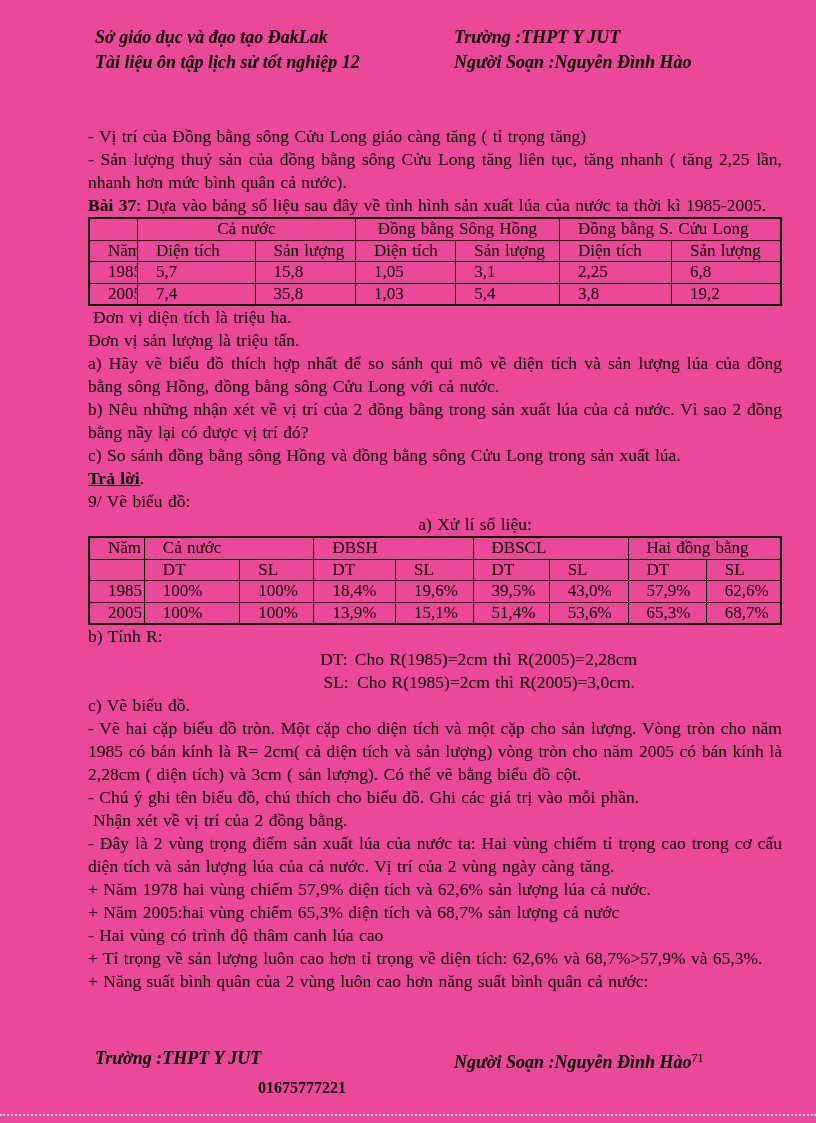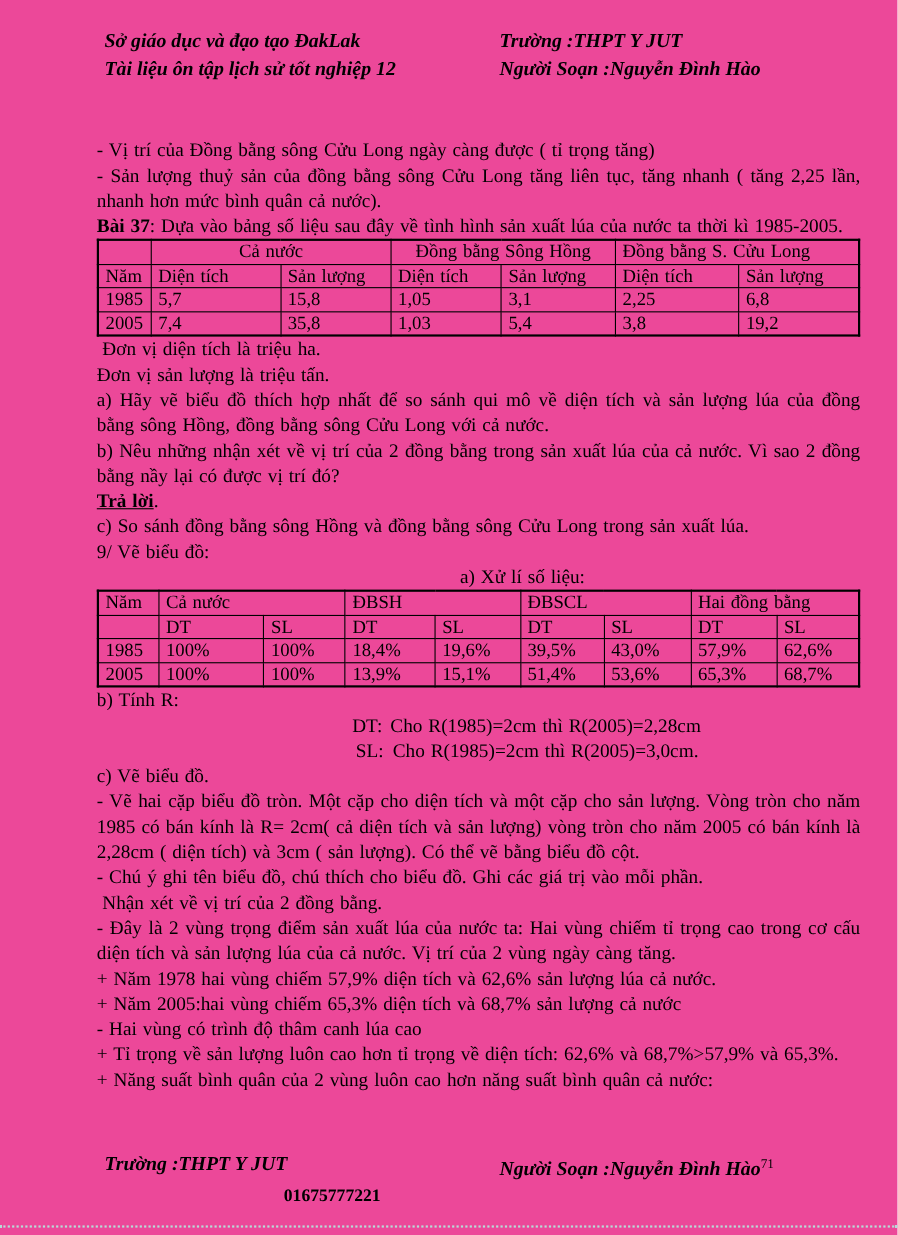--- a/index.html
+++ b/index.html
@@ -36,21 +36,21 @@
     border-collapse:collapse;
     width:100%;
     font-size:17px;
     table-layout:fixed;
     border:2px solid #000;
   }
   th,td{
     border:1px solid #000;
     font-weight:normal;
     text-align:left;
-    padding:0 6px;
+    padding:0 18px;
     height:20.5px;
     line-height:20px;
     overflow:hidden;
     white-space:nowrap;
   }
   .ctr{text-align:center;}
   
   .doc-footer{
     position:absolute;
     left:88px;right:34px;top:1046px;
@@ -77,21 +77,21 @@
       <div>Tài liệu ôn tập lịch  sử tốt nghiệp 12</div>
     </div>
     <div class="h-right">
       <div>Trường :THPT Y JUT</div>
       <div>Người Soạn :Nguyễn Đình Hào</div>
     </div>
   </div>
 
   <div class="doc-body">
 
-    <p class="just">- Vị trí của Đồng bằng sông Cửu Long ngày càng được ( tỉ trọng tăng)</p>
+    <p class="just">- Vị trí của Đồng bằng sông Cửu Long giáo càng tăng ( tỉ trọng tăng)</p>
     <p class="just">- Sản lượng thuỷ sản của đồng bằng sông Cửu Long tăng liên tục, tăng nhanh ( tăng 2,25 lần, nhanh hơn mức bình quân cả nước).</p>
     <p class="just"><span class="bold">Bài 37</span><span>: Dựa vào bảng số liệu sau đây về tình hình sản xuất lúa của nước ta thời kì 1985-2005.</span></p>
 
     <table>
       <colgroup>
         <col style="width:7%">
           <col style="width:17%">
           <col style="width:14.5%">
         <col style="width:14.5%">
           <col style="width:15%">
@@ -134,22 +134,22 @@
             <td>3,8</td>
             <td>19,2</td>
           </tr>
         </tbody>
     </table>
 
     <p class="sp1">Đơn vị diện tích là triệu ha.</p>
     <p>Đơn vị sản lượng là triệu tấn.</p>
     <p class="just">a) Hãy vẽ biểu đồ thích hợp nhất để so sánh qui mô về diện tích và sản lượng lúa của đồng bằng sông Hồng, đồng bằng sông Cửu Long với cả nước.</p>
     <p class="just">b) Nêu những nhận xét về vị trí của 2 đồng bằng trong sản xuất lúa của cả nước. Vì sao 2 đồng bằng nầy lại có được vị trí đó?</p>
+    <p>c) So sánh đồng bằng sông Hồng và đồng bằng sông Cửu Long trong sản xuất lúa.</p>
     <p><span class="tl-underline">Trả lời</span><span>.</span></p>
-    <p>c) So sánh đồng bằng sông Hồng và đồng bằng sông Cửu Long trong sản xuất lúa.</p>
     <p>9/ Vẽ biểu đồ:</p>
     <p class="indent80">a) Xử lí số liệu:</p>
 
     <table>
       <colgroup>
         <col style="width:8%">
           <col style="width:13.8%">
           <col style="width:10.7%">
         <col style="width:11.8%">
           <col style="width:11.2%">

